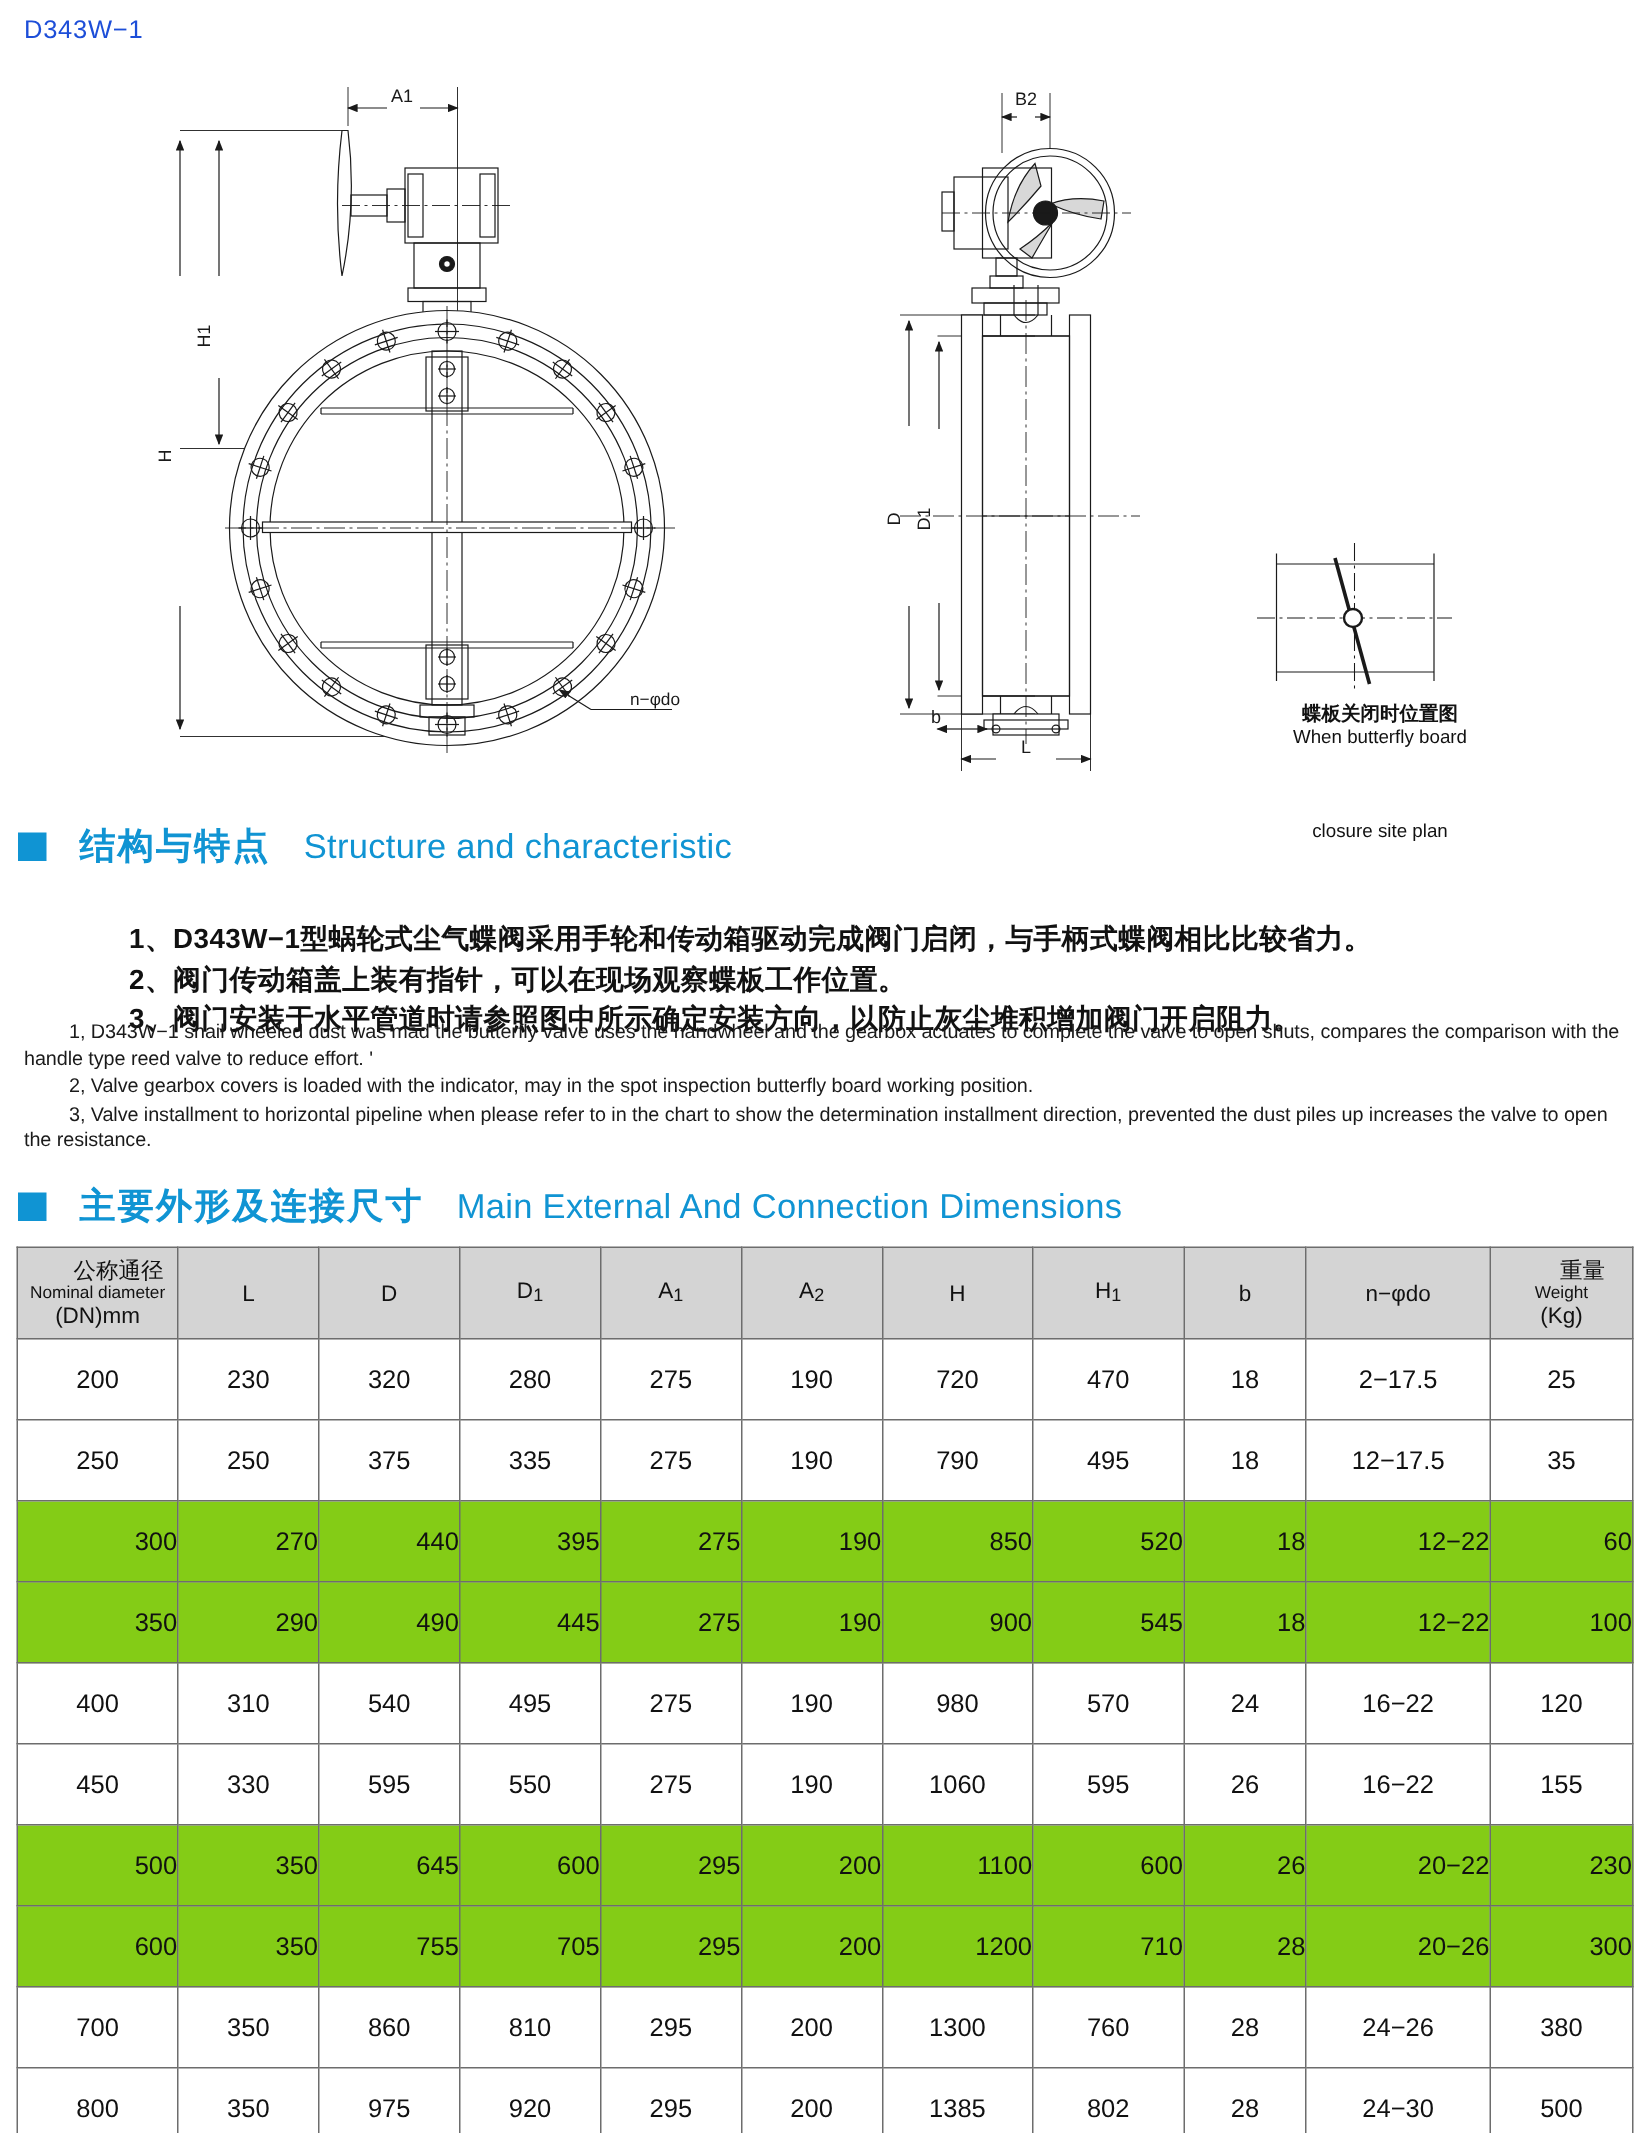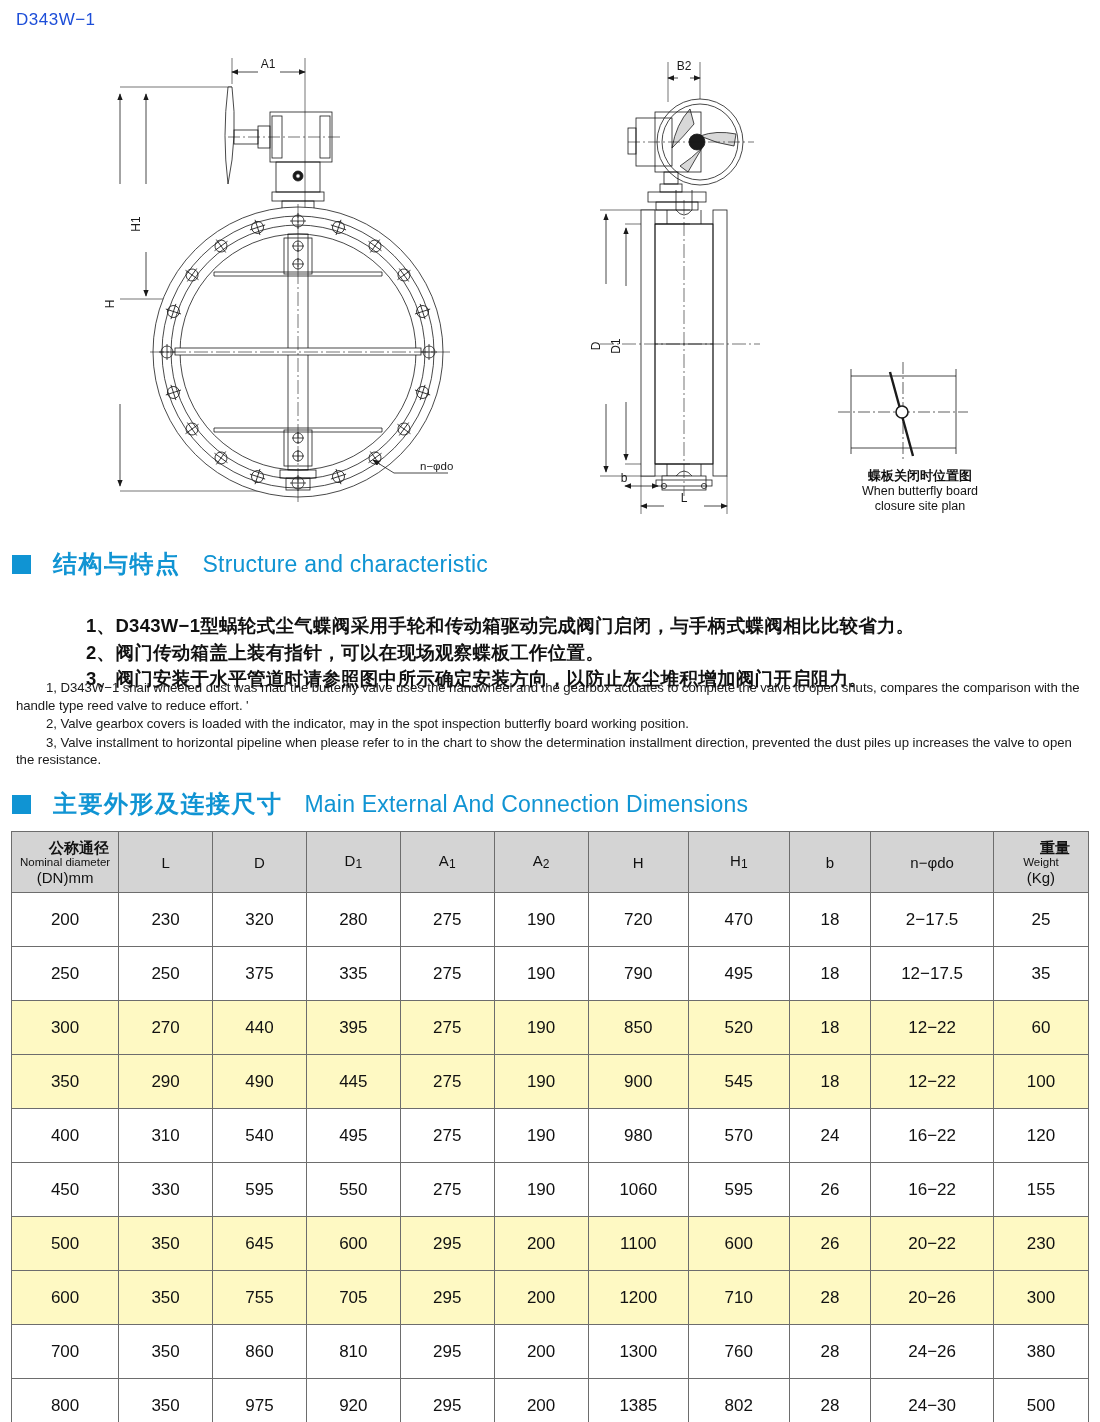--- a/index.html
+++ b/index.html
@@ -117,26 +117,27 @@
   .dim-table thead th {
     background: #d4d4d4;
     height: 60px;
     font-weight: normal;
   }
   .dim-table tbody td {
     height: 53px;
     background: #ffffff;
   }
   .dim-table tbody tr.alt td {
-    background: #fef9c3;
+    background: #84cc16;
+    text-align: right;
   }
   .th-cn {
     display: block;
     font-size: 15px;
-    font-weight: bold;
+    font-weight: normal;
     line-height: 17px;
     margin-left: 28px;
   }
   .th-en {
     display: block;
     font-size: 11.5px;
     line-height: 13px;
     font-weight: normal;
   }
   .th-sub {
@@ -427,21 +428,21 @@
         <line x1="903" y1="338" x2="903" y2="438" stroke-dasharray="12,3,2,3" stroke-width="0.7"></line>
         <line x1="890" y1="348" x2="913" y2="432" stroke-width="2.4"></line>
         <circle cx="902" cy="388" r="6" fill="#fff" stroke="#1a1a1a" stroke-width="1.6"></circle>
       </g>
     </g>
   </svg>
 
   <div style="position:absolute; left:820px; top:444px; width:200px; text-align:center;">
     <div style="font-size:13px; font-weight:bold; color:#111; line-height:16px;">蝶板关闭时位置图</div>
     <div style="font-size:12.5px; color:#111; line-height:15px;">When butterfly board</div>
-    <div style="font-size:12.5px; color:#111; line-height:15px;">closure site plan</div>
+    <div style="font-size:12.5px; color:#111; line-height:15px;margin-top:48px;">closure site plan</div>
   </div>
 </div>
 
 <div class="section-head" id="structure-head">
   <span class="sq"></span>
   <span class="head-cn">结构与特点</span>
   <span class="head-en">Structure and characteristic</span>
 </div>
 
 <ul class="cn-list">

